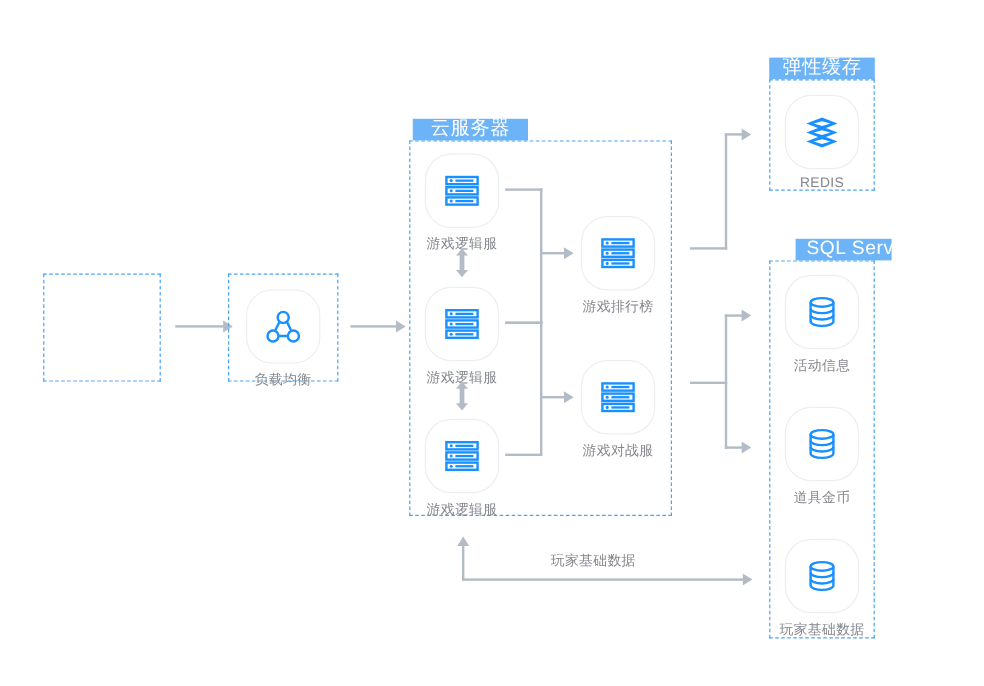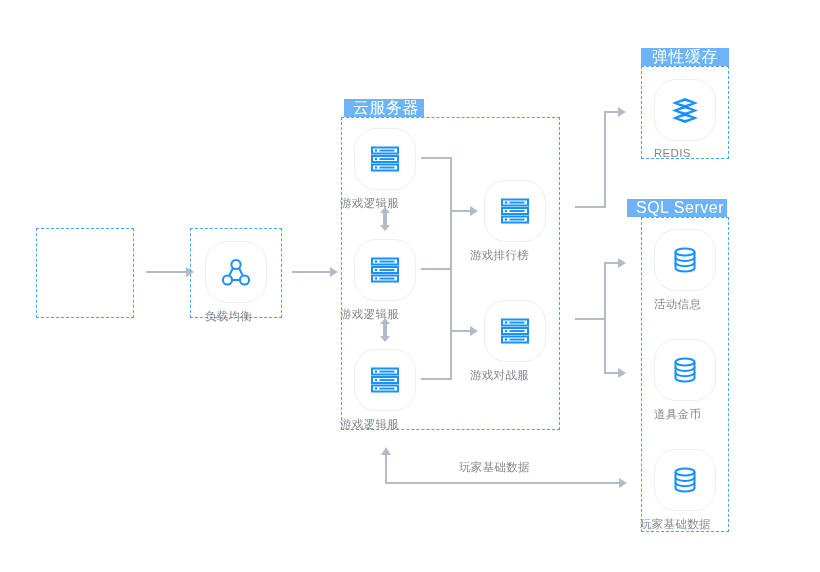--- a/index.html
+++ b/index.html
@@ -31,20 +31,21 @@
     text-align:center;
     letter-spacing:.5px;
     box-sizing:border-box;
     padding:0 9px;
     white-space:nowrap;
   }
   
   .node{
     position:absolute;
     width:62px;
+    text-align:center;
   }
   .tile{
     width:62px;
     height:62px;
     box-sizing:border-box;
     border:1px solid #eceef0;
     border-radius:22px;
     background:#ffffff;
     display:flex;
     align-items:center;
@@ -106,21 +107,21 @@
           <circle cx="27.5" cy="27" r="4.6"></circle>
         </g>
       </svg>
     </div>
     <div class="caption">负载均衡</div>
   </div>
 
   <div class="ln h" style="left:292px;top:271px;width:40px;"></div>
   <div class="ah right" style="left:330px;top:267px;"></div>
 
-  <div class="group-tab" style="left:344px;top:99px;width:80px;">云服务器</div>
+  <div class="group-tab" style="left:344px;top:99px;width:96px;">云服务器</div>
   <div class="group-box" style="left:341px;top:117px;width:219px;height:313px;"></div>
 
   <div class="node wide" style="left:354px;top:128px;">
     <div class="tile">
       <svg width="34" height="34" viewBox="0 0 34 34">
         <g stroke="#1890ff" stroke-width="2" fill="none">
           <rect x="4" y="5.5" width="26" height="6"></rect>
           <rect x="4" y="14" width="26" height="6"></rect>
           <rect x="4" y="22.5" width="26" height="6"></rect>
         </g>
@@ -262,21 +263,21 @@
       </svg>
     </div>
     <div class="caption">REDIS</div>
   </div>
 
   <div class="ln h" style="left:575px;top:206px;width:31px;"></div>
   <div class="ln v" style="left:604px;top:111px;height:97px;"></div>
   <div class="ln h" style="left:604px;top:111px;width:16px;"></div>
   <div class="ah right" style="left:618px;top:107px;"></div>
 
-  <div class="group-tab" style="left:627px;top:199px;width:100px;">SQL Server</div>
+  <div class="group-tab" style="left:663px;top:199px;width:80px;">SQL Server</div>
   <div class="group-box" style="left:641px;top:217px;width:88px;height:315px;"></div>
 
   <div class="node" style="left:654px;top:229px;">
     <div class="tile">
       <svg width="34" height="34" viewBox="0 0 34 34">
         <g fill="none" stroke="#1890ff" stroke-width="2">
           <ellipse cx="17" cy="9" rx="9.5" ry="3.6"></ellipse>
           <path d="M7.5 9 v16 a9.5 3.6 0 0 0 19 0 V9"></path>
           <path d="M7.5 14.3 a9.5 3.6 0 0 0 19 0"></path>
           <path d="M7.5 19.6 a9.5 3.6 0 0 0 19 0"></path>

